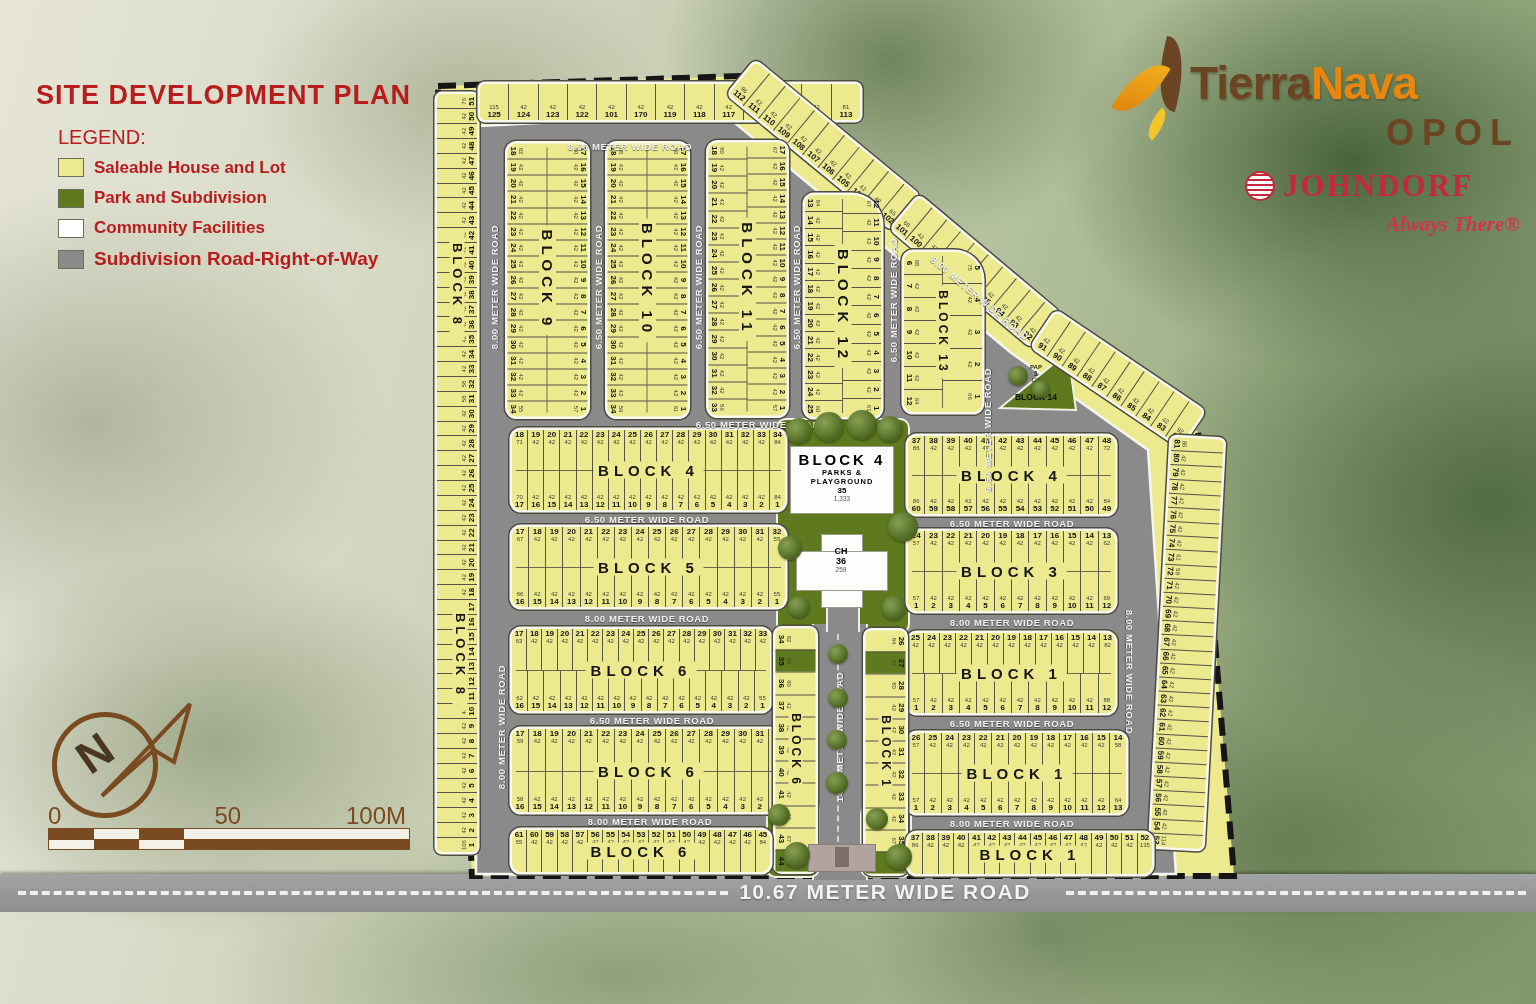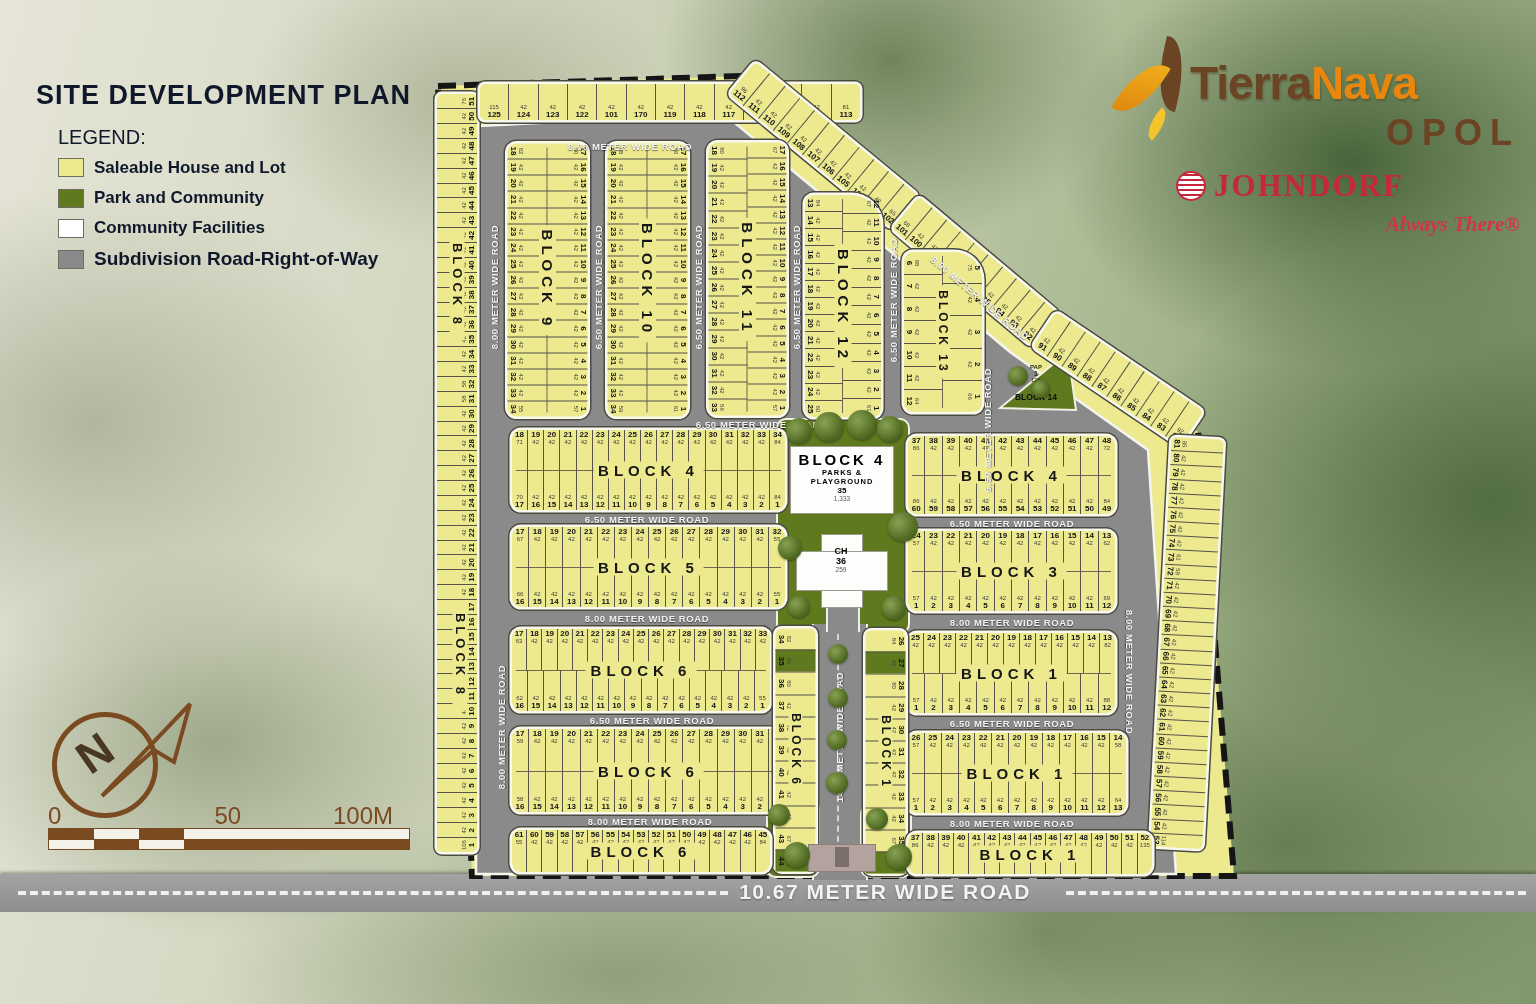--- a/index.html
+++ b/index.html
@@ -39,58 +39,58 @@
   .blabel{position:absolute;left:50%;top:50%;transform:translate(-50%,-50%);z-index:3;
           font-weight:bold;font-size:15px;letter-spacing:5px;color:#161616;background:#ece98f;
           padding:0 5px;white-space:nowrap}
   .sm .blabel{font-size:12px;letter-spacing:3px}
   .tree{position:absolute;border-radius:50%;z-index:6;
         background:radial-gradient(circle at 35% 35%, #87a153, #4c661f 68%, #3a501a);
         box-shadow:0 1px 2px rgba(0,0,0,.4)}
   .greenpatch{position:absolute;background:#5f7a1e;z-index:3;border:2px solid #f1f1e6;border-radius:10px}
   .whitebox{position:absolute;background:#fdfdfb;border:1px solid #9b9b90;z-index:5;text-align:center}
   .legend-sw{width:24px;height:17px;border:1px solid #6d6d60;margin-right:10px;flex:none}
-  .brown{color:#0f172a}
+  .brown{color:#b91c1c}
   .leaf{position:absolute;z-index:2}
 </style>
 </head>
 <body>
 
 <div class="bg"></div>
 
 <div style="position:absolute;left:36px;top:80px;z-index:10;font-size:27px;font-weight:bold;letter-spacing:1px" class="brown">SITE DEVELOPMENT PLAN</div>
 <div style="position:absolute;left:58px;top:126px;z-index:10;font-size:20px;font-weight:normal" class="brown">LEGEND:</div>
 <div style="position:absolute;left:58px;top:158px;z-index:10">
   <div style="display:flex;align-items:flex-start;margin-bottom:10px">
     <span class="legend-sw" style="background: rgb(236, 233, 143);"></span>
     <span class="brown" style="font-size:17px;font-weight:bold">Saleable House and Lot</span>
   </div>
   <div style="display:flex;align-items:center;margin-bottom:10px">
     <span class="legend-sw" style="background: rgb(95, 122, 30);"></span>
-    <span class="brown" style="font-size:17px;font-weight:bold">Park and Community</span>
+    <span class="brown" style="font-size:17px;font-weight:bold">Park and Subdivision</span>
   </div>
   <div style="display:flex;align-items:center;margin-bottom:10px">
     <span class="legend-sw" style="background: rgb(255, 255, 255);"></span>
     <span class="brown" style="font-size:17px;font-weight:bold">Community Facilities</span>
   </div>
   <div style="display:flex;align-items:center">
     <span class="legend-sw" style="background: rgb(138, 138, 138);"></span>
     <span class="brown" style="font-size:19px;font-weight:bold">Subdivision Road-Right-of-Way</span>
   </div>
 </div>
 
 <div style="position:absolute;left:1120px;top:30px;width:400px;z-index:10">
   <div class="leaf" style="left:38px;top:8px;width:26px;height:72px;background:#6b4423;border-radius:0 90% 0 90%;transform:rotate(14deg)"></div>
   <div class="leaf" style="left:6px;top:26px;width:30px;height:64px;background:linear-gradient(160deg,#f2b31c,#dd820e);border-radius:90% 0 90% 0;transform:rotate(32deg)"></div>
   <div class="leaf" style="left:30px;top:78px;width:14px;height:32px;background:#f5c42a;border-radius:0 90% 0 90%;transform:rotate(40deg)"></div>
   <div style="position:absolute;left:70px;top:26px;width:330px;text-align:left;font-weight:bold;font-size:46px;letter-spacing:-1px;text-shadow:1px 2px 2px rgba(70,45,10,.35)">
     <span style="color:#6b4423">Tierra</span><span style="color:#e8860d">Nava</span>
   </div>
   <div style="position:absolute;left:70px;top:82px;width:330px;text-align:right;font-weight:bold;font-size:36px;letter-spacing:8px;color:#6b4423">OPOL</div>
-  <div style="position:absolute;left:56px;top:138px;width:330px;text-align:left">
+  <div style="position:absolute;left:74px;top:138px;width:330px;text-align:center">
     <span style="display:inline-block;width:26px;height:26px;border:2.5px solid #c5283d;border-radius:50%;vertical-align:-5px;margin-right:8px;background:repeating-linear-gradient(0deg,#fff 0 3px,#c5283d 3px 5px)"></span><span style="font-family:'Liberation Serif',serif;font-weight:bold;font-size:31px;letter-spacing:2px;color:#c5283d">JOHNDORF</span>
   </div>
   <div style="position:absolute;left:70px;top:182px;width:330px;text-align:right;font-family:'Liberation Serif',serif;font-style:italic;font-weight:bold;font-size:21px;color:#d0354a">Always There®</div>
 </div>
 
 <div style="position:absolute;left:0;top:874px;width:1536px;height:38px;z-index:1;
             background:linear-gradient(#a3a3a3,#8e8e8e);box-shadow:0 -2px 3px rgba(0,0,0,.3)"></div>
 <div style="position:absolute;left:18px;top:891px;width:710px;border-top:4px dashed rgba(255,255,255,.85);z-index:2"></div>
 <div style="position:absolute;left:1066px;top:891px;width:460px;border-top:4px dashed rgba(255,255,255,.85);z-index:2"></div>
 <div class="rlabel r12" style="left:885px;top:892px">10.67 METER WIDE ROAD</div>
@@ -2520,21 +2520,21 @@
   <div style="position:absolute;left:12px;top:22px;width:96px;height:96px;border:5px solid #7a4a21;border-radius:50%"></div>
   <span style="position:absolute;left:38px;top:36px;font-size:46px;font-weight:bold;color:#4a3722;transform:rotate(-35deg)">N</span>
   <svg width="190" height="120" style="position:absolute;left:0;top:0">
     <path d="M 62 106 L 150 14 L 134 72 L 114 60 Z" fill="none" stroke="#7a4a21" stroke-width="4" stroke-linejoin="miter"></path>
   </svg>
 </div>
 <div style="position:absolute;left:48px;top:802px;width:362px;z-index:10">
   <div style="position:relative;height:26px;font-size:24px;color:#7a4a21">
     <span style="position:absolute;left:0">0</span>
     <span style="position:absolute;left:46%">50</span>
-    <span style="position:absolute;right:17px">100M</span>
+    <span style="position:absolute;right:4px">100M</span>
   </div>
   <div style="border:1.5px solid #7a4a21;height:20px;display:flex;flex-direction:column">
     <div style="flex:1;display:flex;border-bottom:1px solid #7a4a21">
       <div style="width:12.5%;background:#7a4a21"></div>
         <div style="width:12.5%;background:#f4f2e8"></div>
       <div style="width:12.5%;background:#7a4a21"></div>
         <div style="width:12.5%;background:#f4f2e8"></div>
       <div style="width:50%;background:#f4f2e8"></div>
     </div>
     <div style="flex:1;display:flex">

